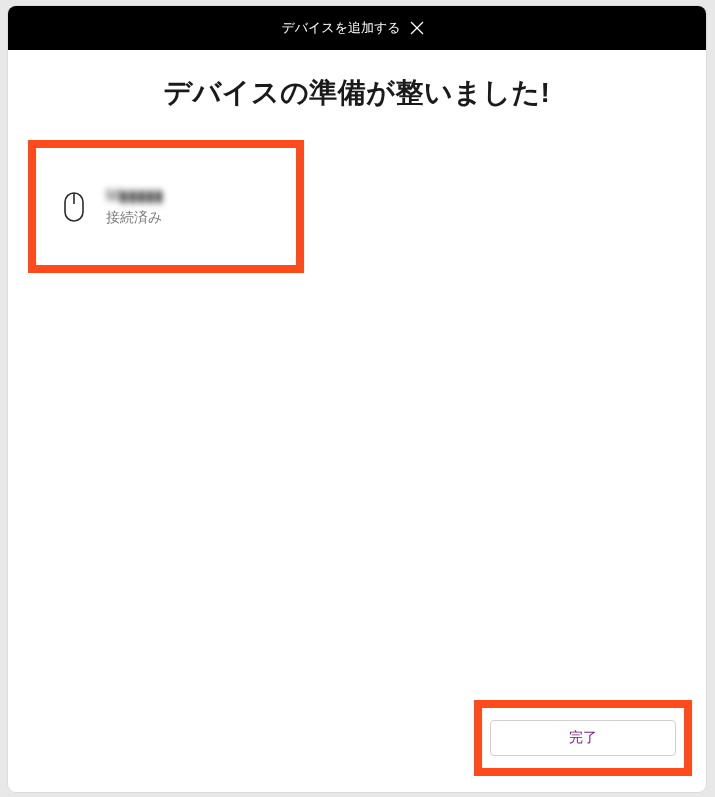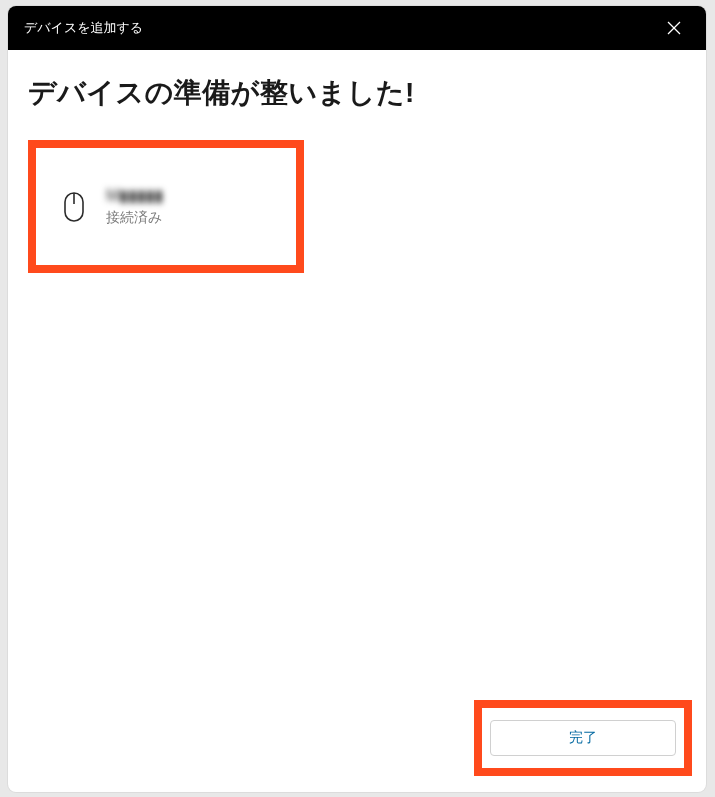--- a/index.html
+++ b/index.html
@@ -26,21 +26,21 @@
       box-shadow: 0 0 0 1px rgba(0,0,0,0.05);
       display: flex;
       flex-direction: column;
     }
     .titlebar {
       background: #000000;
       color: #ffffff;
       height: 44px;
       display: flex;
       align-items: center;
-      justify-content: space-between;
+      justify-content: center;
       padding: 0 16px 0 16px;
     }
     .titlebar-title {
       font-size: 13px;
       font-weight: 400;
     }
     .close-btn {
       width: 32px;
       height: 32px;
       display: flex;
@@ -56,20 +56,21 @@
       flex: 1;
       padding: 24px 20px 20px 20px;
       position: relative;
     }
     .heading {
       font-size: 28px;
       font-weight: 600;
       color: #1a1a1a;
       margin-bottom: 28px;
       letter-spacing: 0.5px;
+      text-align: center;
     }
     .device-card-wrap {
       border: 8px solid #ff4a1c;
       display: inline-block;
       padding: 12px;
       width: 276px;
     }
     .device-card {
       display: flex;
       align-items: center;
@@ -113,21 +114,21 @@
       border: 8px solid #ff4a1c;
       padding: 12px 8px;
     }
     .done-btn {
       background: #ffffff;
       border: 1px solid #d0d0d0;
       border-radius: 4px;
       padding: 8px 0;
       width: 186px;
       font-size: 14px;
-      color: #0369a1;
+      color: #701a75;
       cursor: pointer;
       font-family: inherit;
     }
   </style>
 </head>
 <body>
 
 <div class="dialog">
 
   <div class="titlebar">

